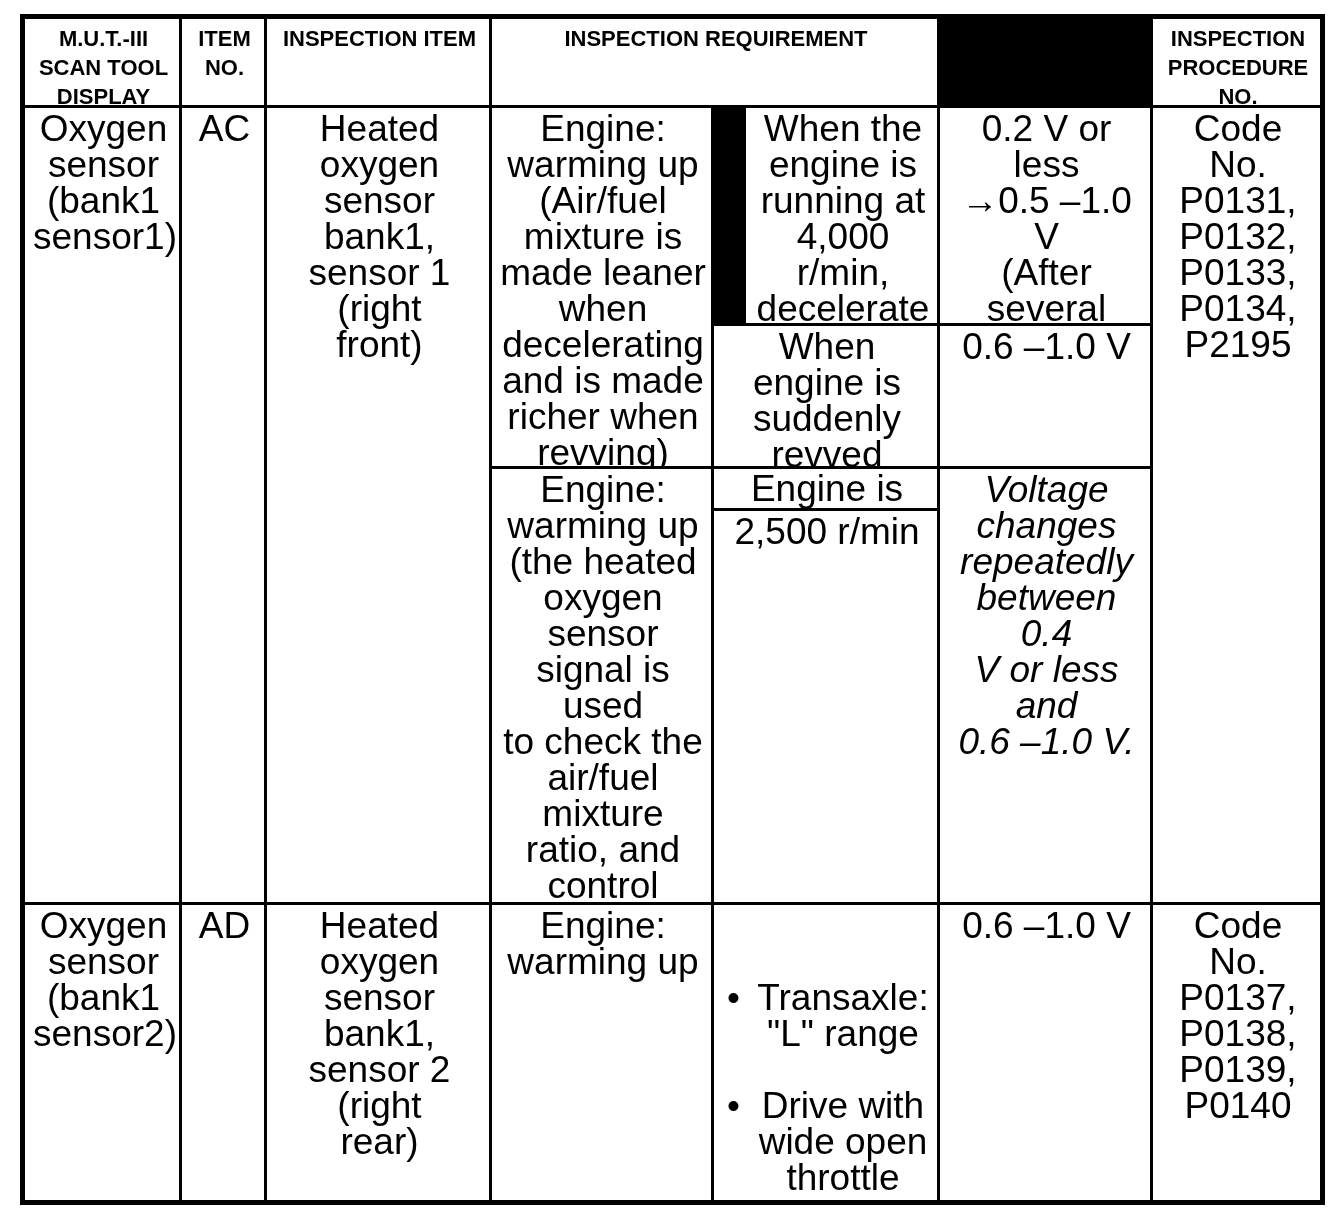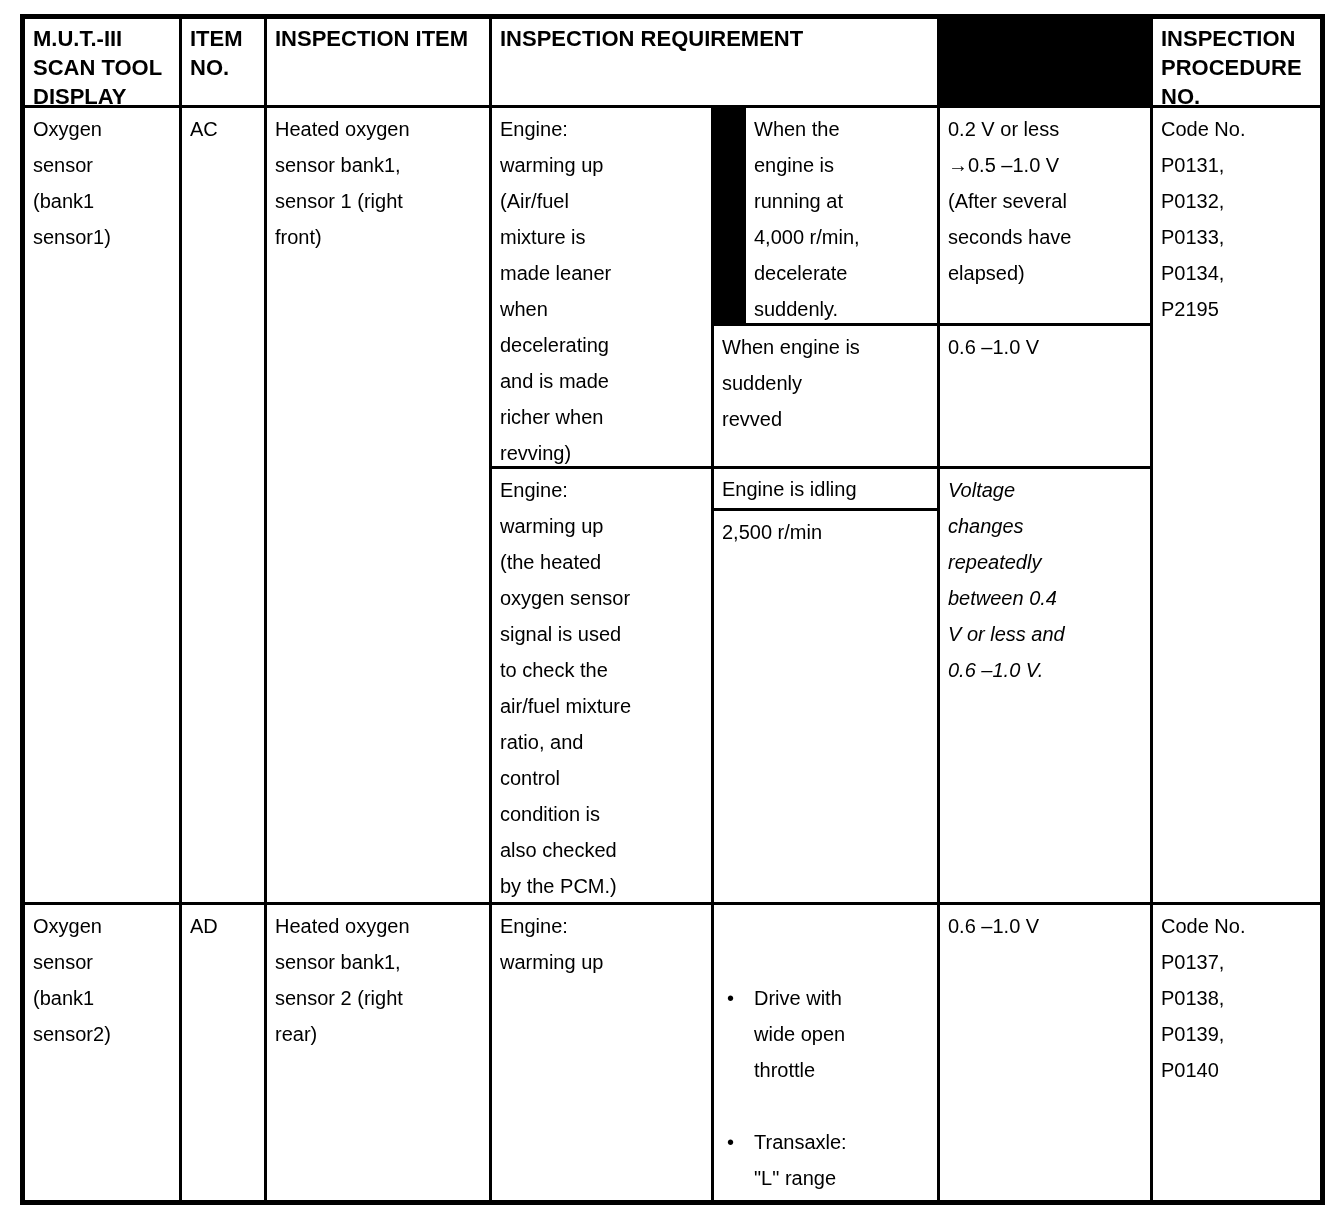--- a/index.html
+++ b/index.html
@@ -17,25 +17,26 @@
   .doc-table {
     position: absolute;
     left: 20px;
     top: 14px;
     display: grid;
     grid-template-columns: 154px 82px 222px 219px 223px 210px 167px;
     grid-template-rows: 86px 215px 140px 39px 391px 295px;
     gap: 3px;
     background: #000000;
     border: 5px solid #000000;
+    text-align: center;
   }
   .cell {
     background: #ffffff;
     padding: 3px 5px 2px 8px;
-    font-size: 20px;
+    font-size: 37px;
     line-height: 36px;
     white-space: pre-line;
     overflow: hidden;
   }
   .cell.hdr {
     font-weight: bold;
     font-size: 22px;
     line-height: 29px;
     padding-top: 5px;
   }
@@ -175,25 +176,25 @@
 sensor2)</div>
   <div class="cell d2">AD</div>
   <div class="cell d3">Heated oxygen
 sensor bank1,
 sensor 2 (right
 rear)</div>
   <div class="cell d4">Engine:
 warming up</div>
   <div class="cell d5">
     <ul class="bullets">
+      <li>Transaxle:
+"L" range</li>
       <li>Drive with
 wide open
 throttle</li>
-      <li>Transaxle:
-"L" range</li>
       
     </ul>
   </div>
   <div class="cell d6">0.6 –1.0 V</div>
   <div class="cell d7">Code No.
 P0137,
 P0138,
 P0139,
 P0140</div>
 

